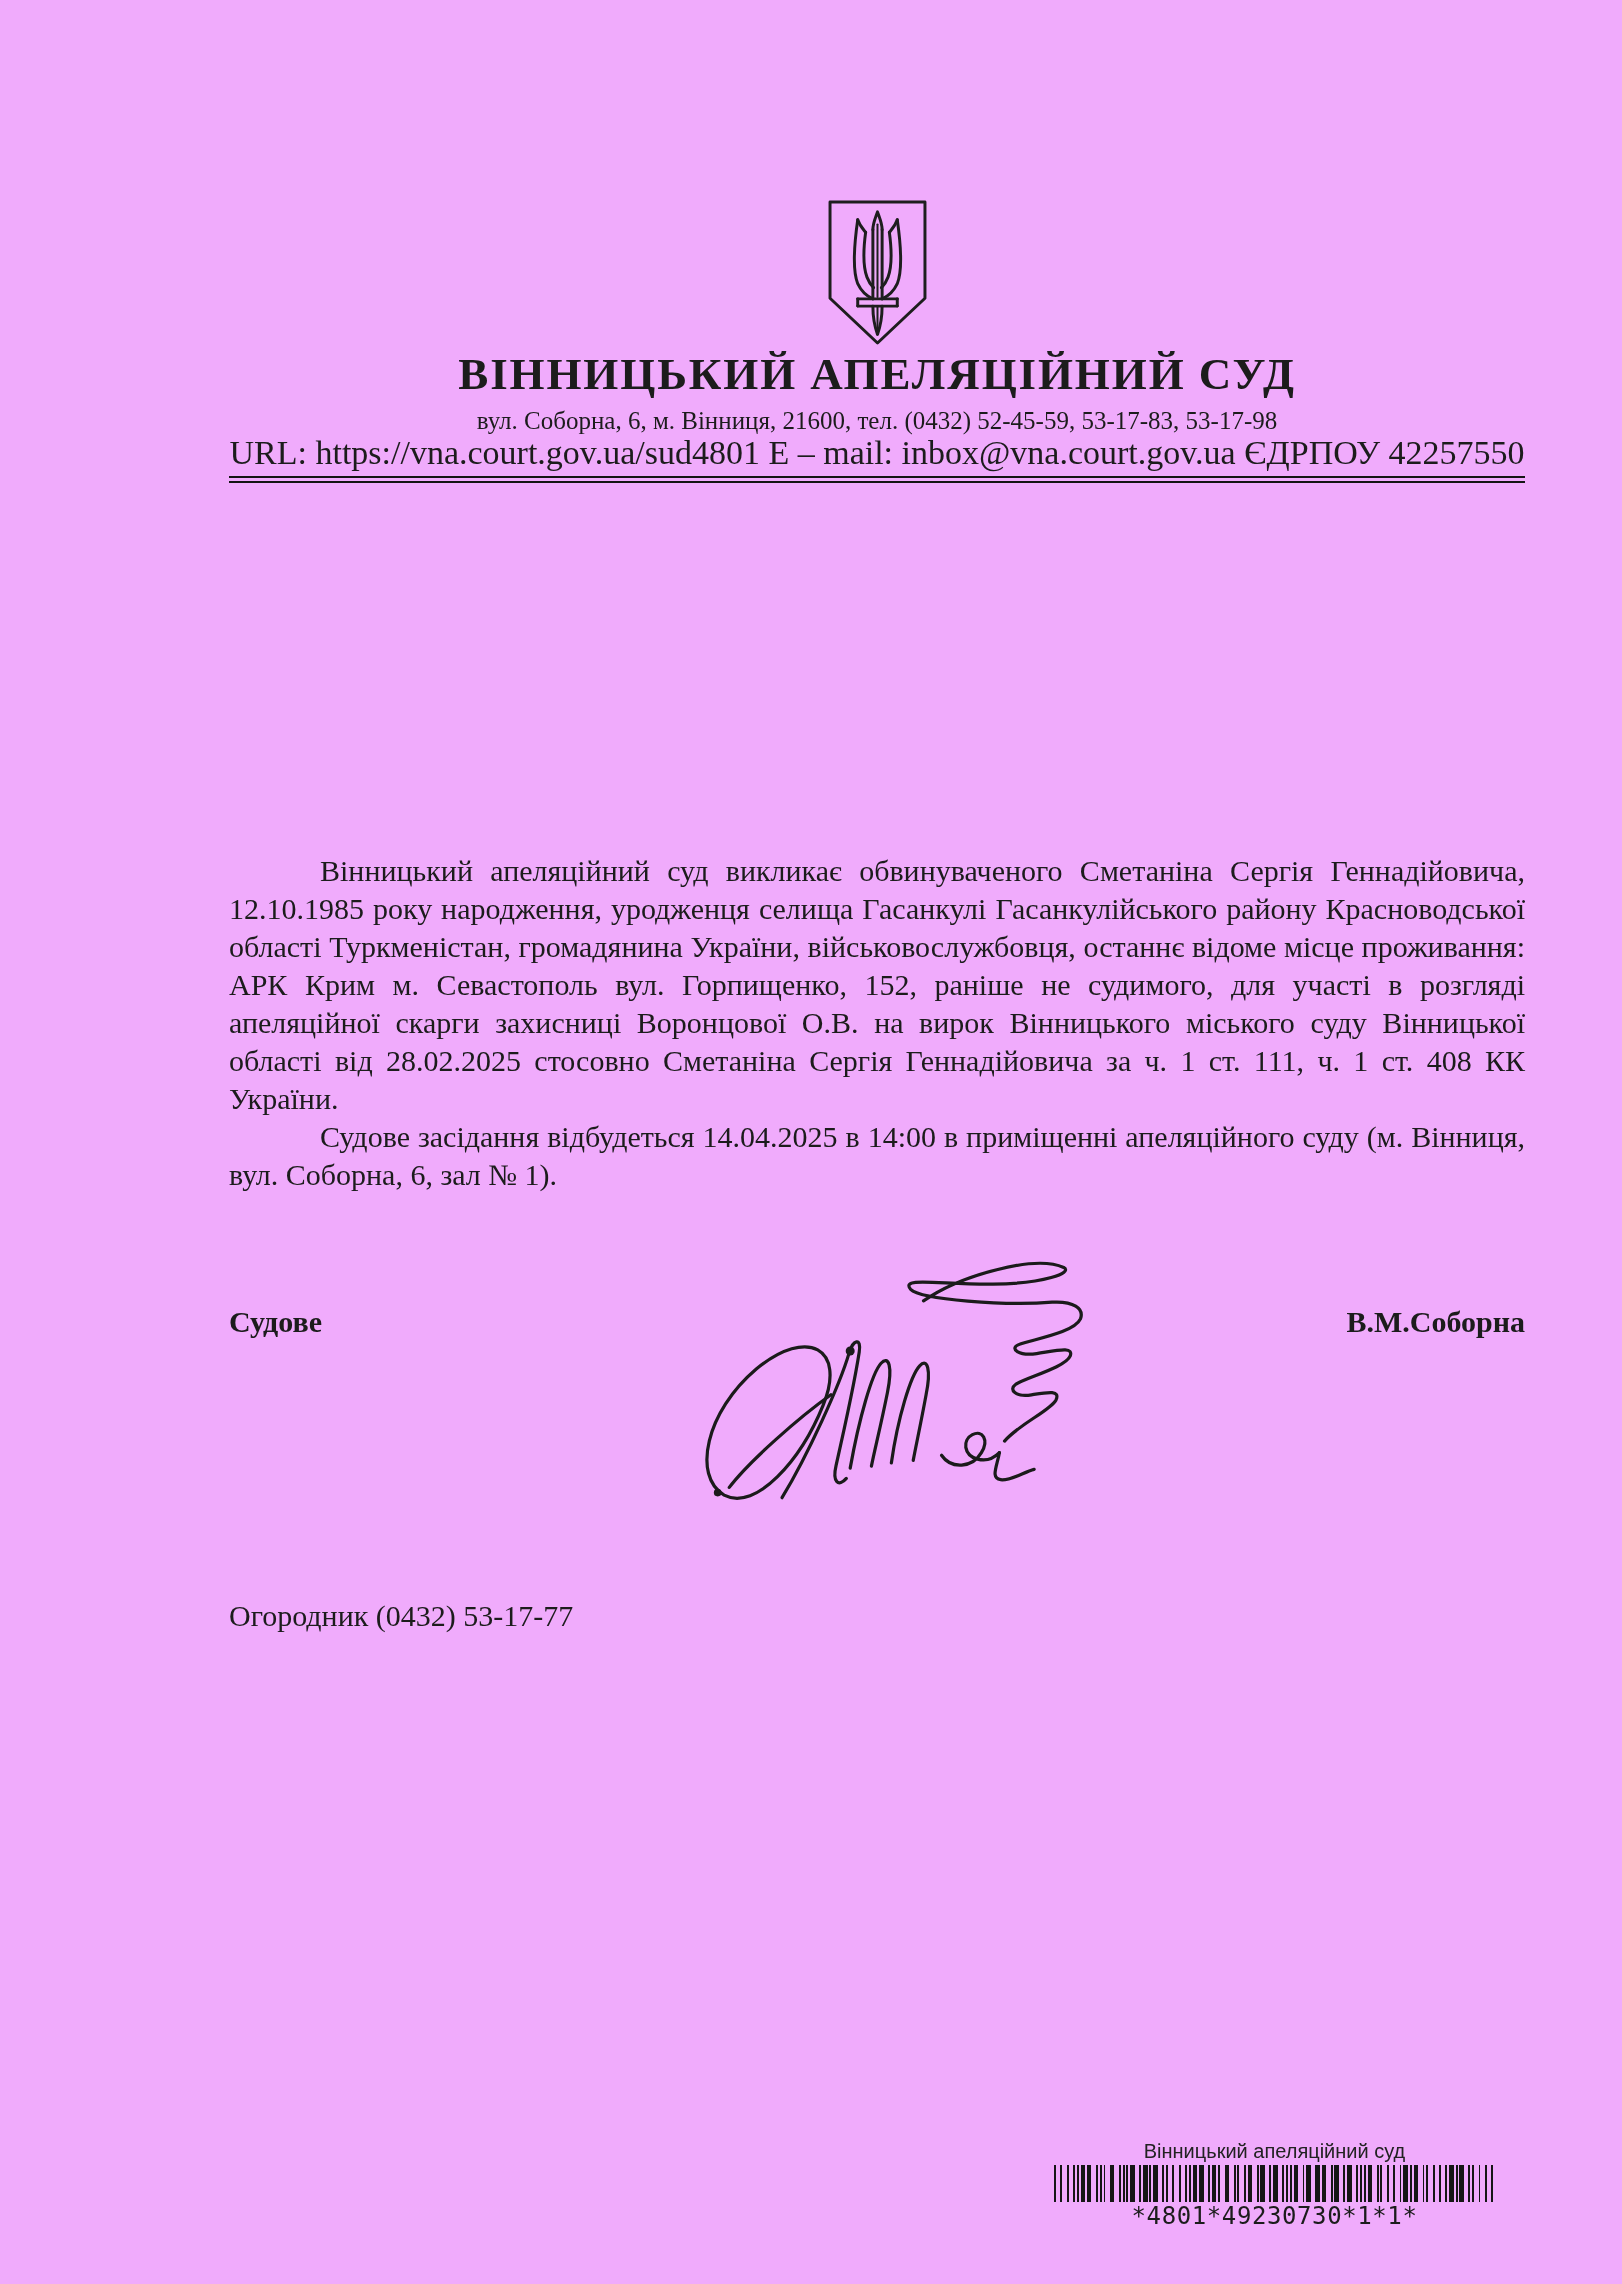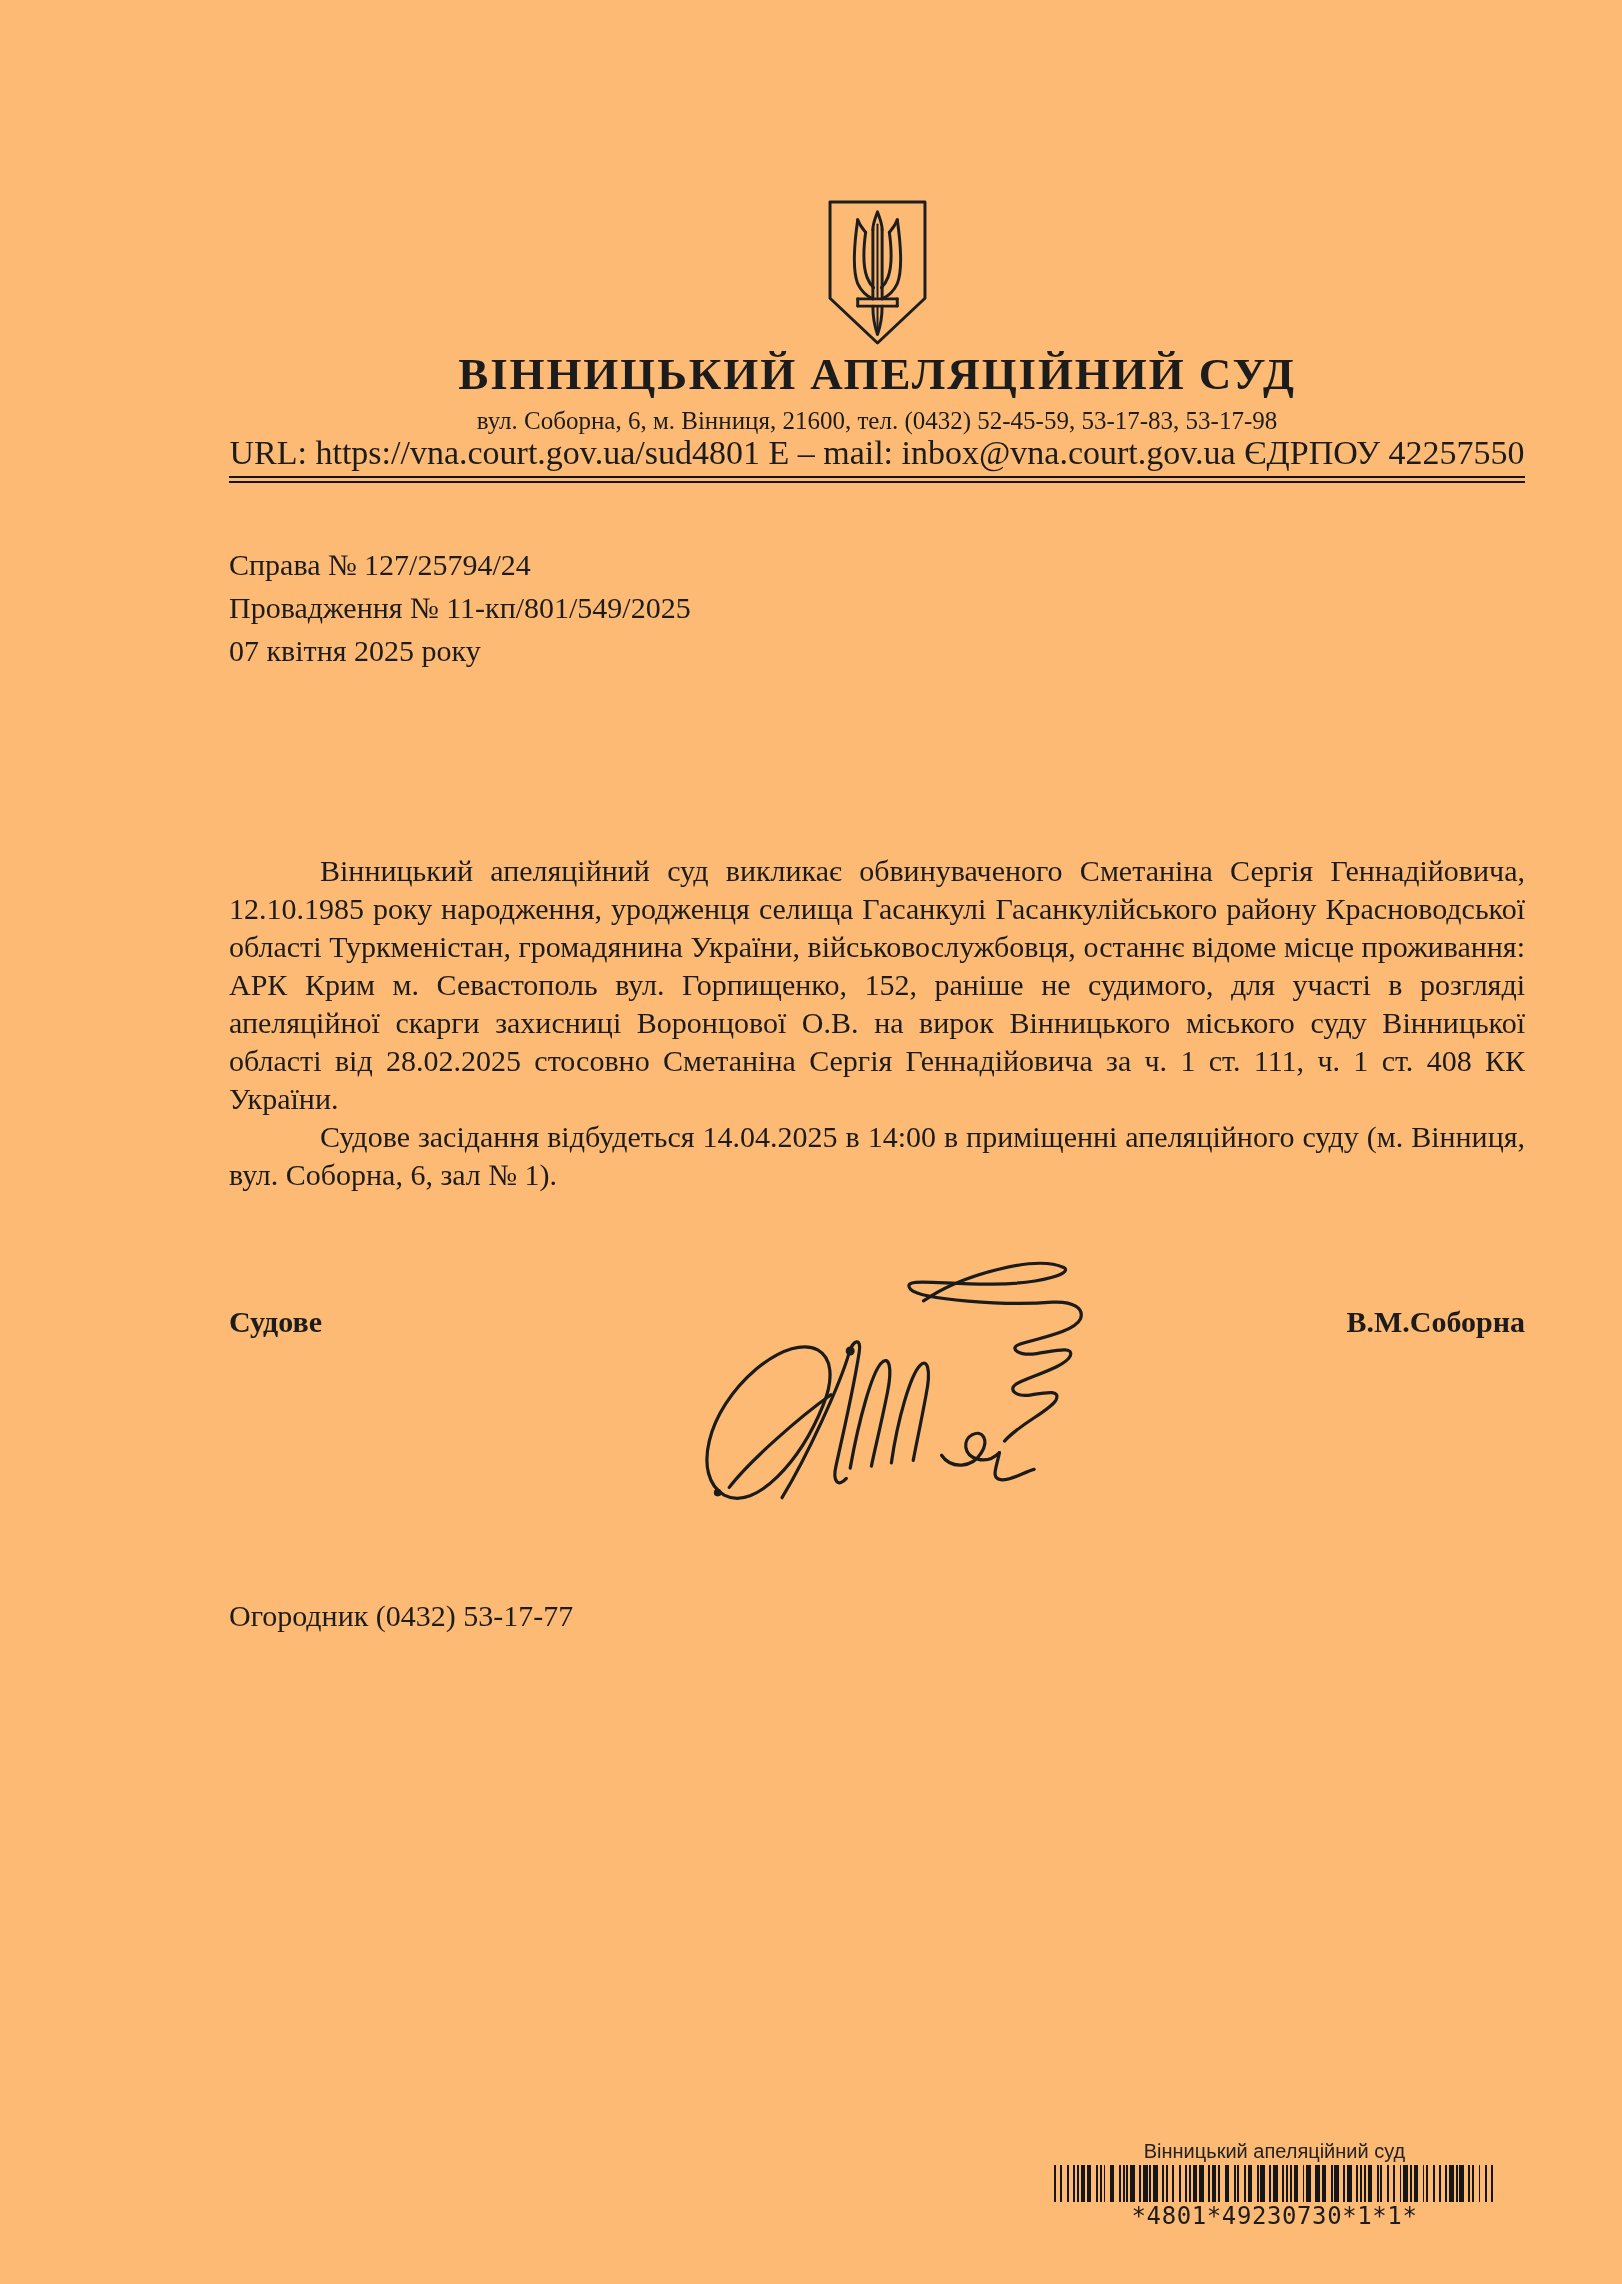--- a/index.html
+++ b/index.html
@@ -1,20 +1,20 @@
 <!DOCTYPE html>
 <html style="font-size:10.3px"><head>
 <meta charset="utf-8">
 <style>
   html,body{margin:0;padding:0;background:#ffffff;}
   .page{
     position:relative;
     width:1623px;
     height:2284px;
-    background:#fdba74;
+    background:#f0abfc;
     color:#1c1c1c;
     font-family:"Liberation Serif", serif;
     overflow:hidden;
   }
   
   .header-block{
     position:absolute;
     left:229px; top:198px;
     width:1296px;
     text-align:center;
@@ -158,25 +158,20 @@
         <path d="M80,164 L80,198" stroke-width="3"></path>
       </svg>
     </div>
 
     <div class="court-name">ВІННИЦЬКИЙ АПЕЛЯЦІЙНИЙ СУД</div>
     <div class="header-address">вул. Соборна, 6, м. Вінниця, 21600, тел. (0432) 52-45-59, 53-17-83, 53-17-98</div>
     <div class="header-contact">URL: https://vna.court.gov.ua/sud4801 E – mail: inbox@vna.court.gov.ua ЄДРПОУ 42257550</div>
     <div class="header-rule"></div>
   </div>
 
-  <div class="case-block">
-    <div>Справа № 127/25794/24</div>
-    <div>Провадження № 11-кп/801/549/2025</div>
-    <div>07 квітня 2025 року</div>
-  </div>
 
 
   <div class="body-text">
     <p>Вінницький апеляційний суд викликає обвинуваченого Сметаніна Сергія Геннадійовича, 12.10.1985 року народження, уродженця селища Гасанкулі Гасанкулійського району Красноводської області Туркменістан, громадянина України, військовослужбовця, останнє відоме місце проживання: АРК Крим м. Севастополь вул. Горпищенко, 152, раніше не судимого, для участі в розгляді апеляційної скарги захисниці Воронцової О.В. на вирок Вінницького міського суду Вінницької області від 28.02.2025 стосовно Сметаніна Сергія Геннадійовича за ч. 1 ст. 111, ч. 1 ст. 408 КК України.</p>
     <p>Судове засідання відбудеться 14.04.2025 в 14:00 в приміщенні апеляційного суду (м. Вінниця, вул. Соборна, 6, зал № 1).</p>
   </div>
 
   <div class="sig-row">
     <span>Судове</span>
     <span>В.М.Соборна</span>

